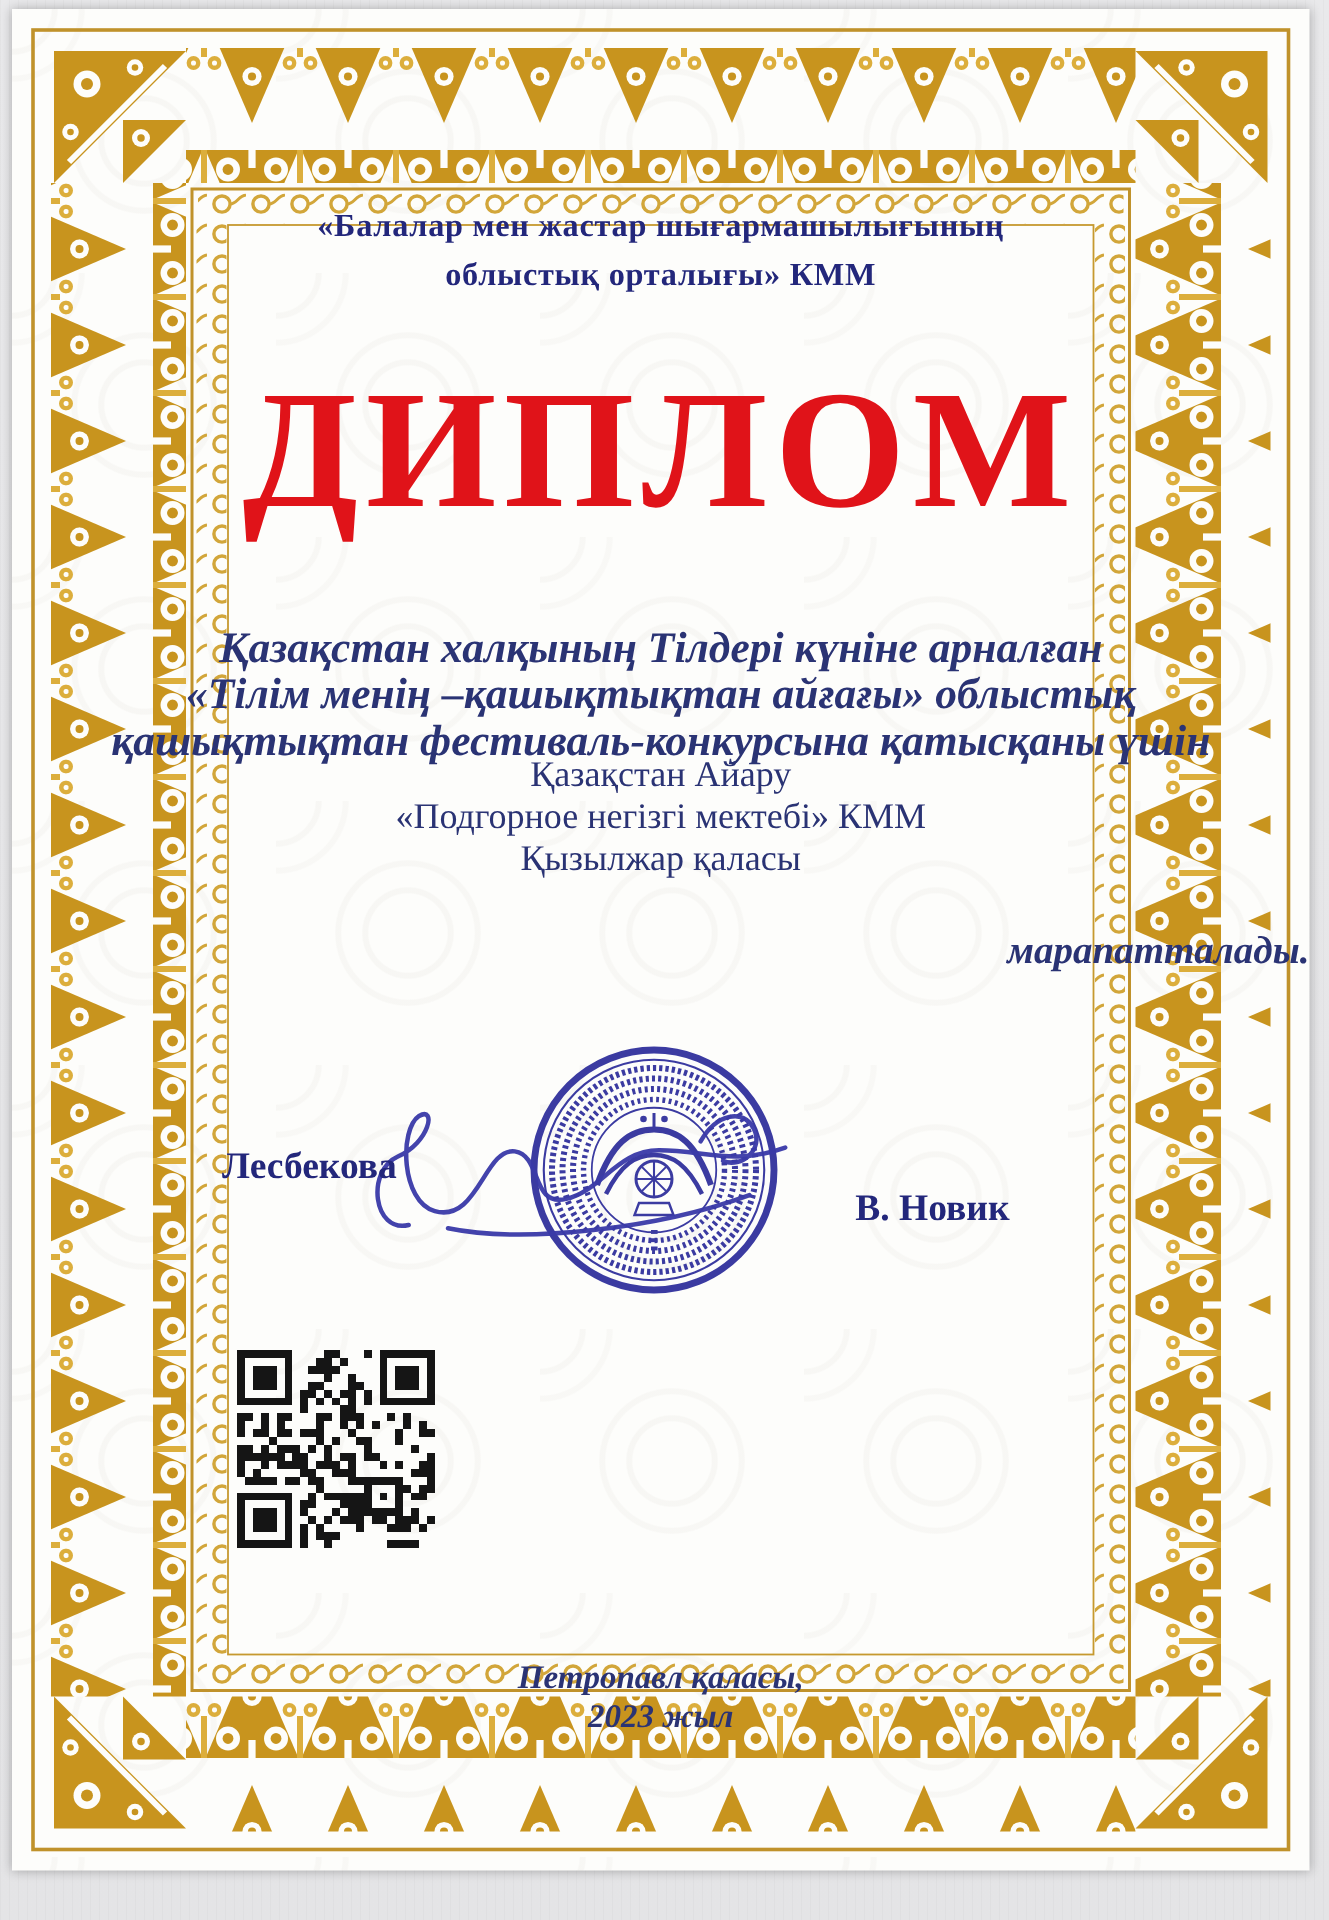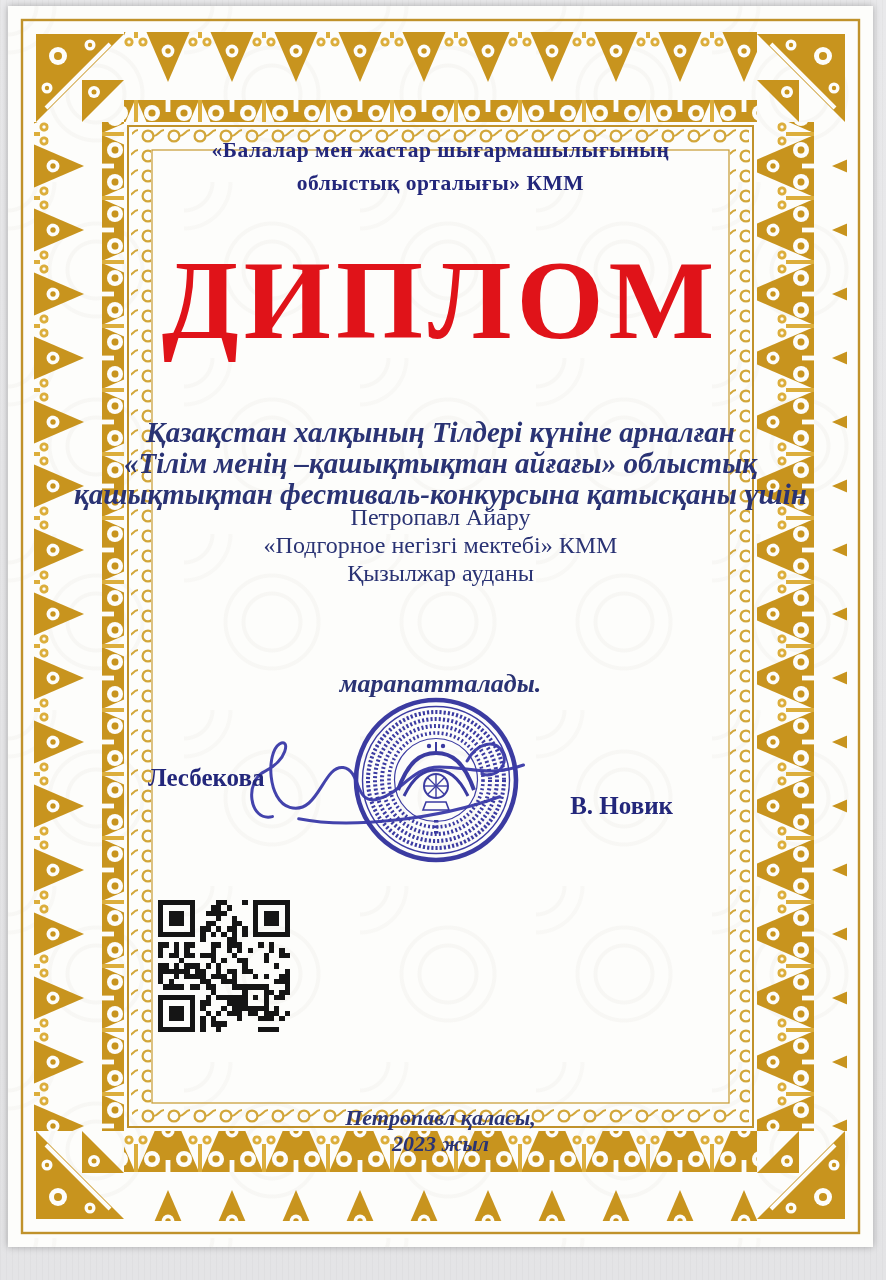--- a/index.html
+++ b/index.html
@@ -28,21 +28,21 @@
       radial-gradient(circle 70px at 50% 50%, rgba(150,140,125,0.00) 0 26px, rgba(150,140,125,0.055) 27px 30px, rgba(150,140,125,0.0) 31px 44px, rgba(150,140,125,0.05) 45px 48px, rgba(150,140,125,0) 49px),
       radial-gradient(circle 70px at 0% 0%, rgba(150,140,125,0.00) 0 26px, rgba(150,140,125,0.05) 27px 30px, rgba(150,140,125,0.0) 31px 44px, rgba(150,140,125,0.045) 45px 48px, rgba(150,140,125,0) 49px);
     background-size:176px 176px;
   }
   .border-svg{position:absolute; inset:0; width:100%; height:100%;}
   .abs{position:absolute; left:0; width:100%; text-align:center;}
   .org{top:128px; font-size:21.5px; font-weight:bold; color:var(--navy); line-height:33px; letter-spacing:.5px;}
   .title{top:238px; font-size:112px; line-height:112px; font-weight:bold; color:var(--red); letter-spacing:5px;}
   .occasion{top:389px; font-size:29px; font-weight:bold; font-style:italic; color:var(--navy_soft); line-height:31px;margin-top:22px;}
   .recipient{top:497px; font-size:24px; color:var(--navy_soft); line-height:28px;}
-  .award{top:663px; font-size:26px; font-weight:bold; font-style:italic; color:var(--navy_soft);}
+  .award{top:613px; font-size:26px; font-weight:bold; font-style:italic; color:var(--navy_soft);text-align:right;}
   .sigrow{position:absolute; top:758px; left:0; width:100%; font-size:25px; font-weight:bold; color:var(--navy);}
   .sigrow .role{position:absolute; left:140px; top:0;}
   .sigrow .name{position:absolute; right:200px; top:0;margin-top:28px;}
   .stamp{position:absolute; left:342px; top:688px; width:172px; height:172px; opacity:.93;}
   .signature{position:absolute; left:228px; top:702px; width:318px; height:138px; transform:rotate(-4deg); opacity:.95;}
   .qr{position:absolute; left:150px; top:894px; width:132px; height:132px;}
   .footer{top:1099px; font-size:22px; font-weight:bold; font-style:italic; color:var(--navy_soft); line-height:26px;}
 </style>
 </head>
 <body>
@@ -125,23 +125,23 @@
 
   <div class="abs title">ДИПЛОМ</div>
 
   <div class="abs occasion">
     <div>Қазақстан халқының Тілдері күніне арналған</div>
     <div>«Тілім менің –қашықтықтан айғағы»  облыстық</div>
     <div>қашықтықтан фестиваль-конкурсына қатысқаны үшін</div>
   </div>
 
   <div class="abs recipient">
-    <div>Петропавл Айару</div>
+    <div>Қазақстан Айару</div>
     <div>«Подгорное негізгі мектебі» КММ</div>
-    <div>Қызылжар ауданы</div>
+    <div>Қызылжар қаласы</div>
   </div>
 
   <div class="abs award">марапатталады.</div>
 
   <svg class="stamp" viewBox="0 0 172 172" aria-hidden="true">
     <g stroke="#2d2d9b" fill="none">
       <circle cx="86" cy="86" r="80" stroke-width="4.6"></circle>
       <circle cx="86" cy="86" r="73.5" stroke-width="1.4"></circle>
       <circle cx="86" cy="86" r="68" stroke-width="4" stroke-dasharray="2.2 2"></circle>
       <circle cx="86" cy="86" r="61" stroke-width="4" stroke-dasharray="2.1 2.1"></circle>

